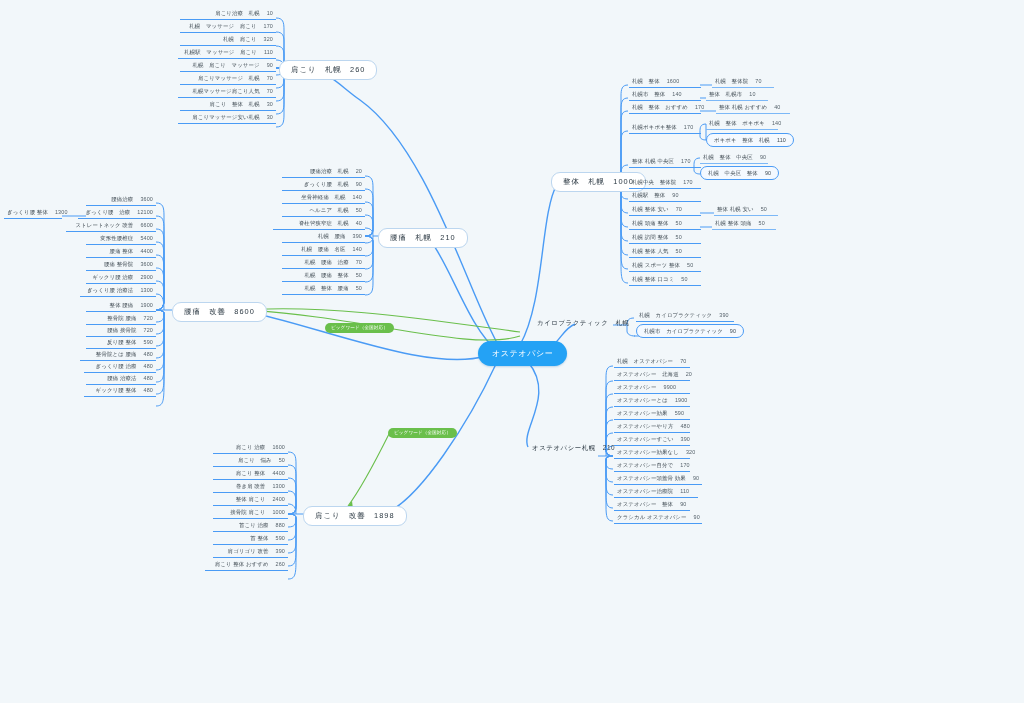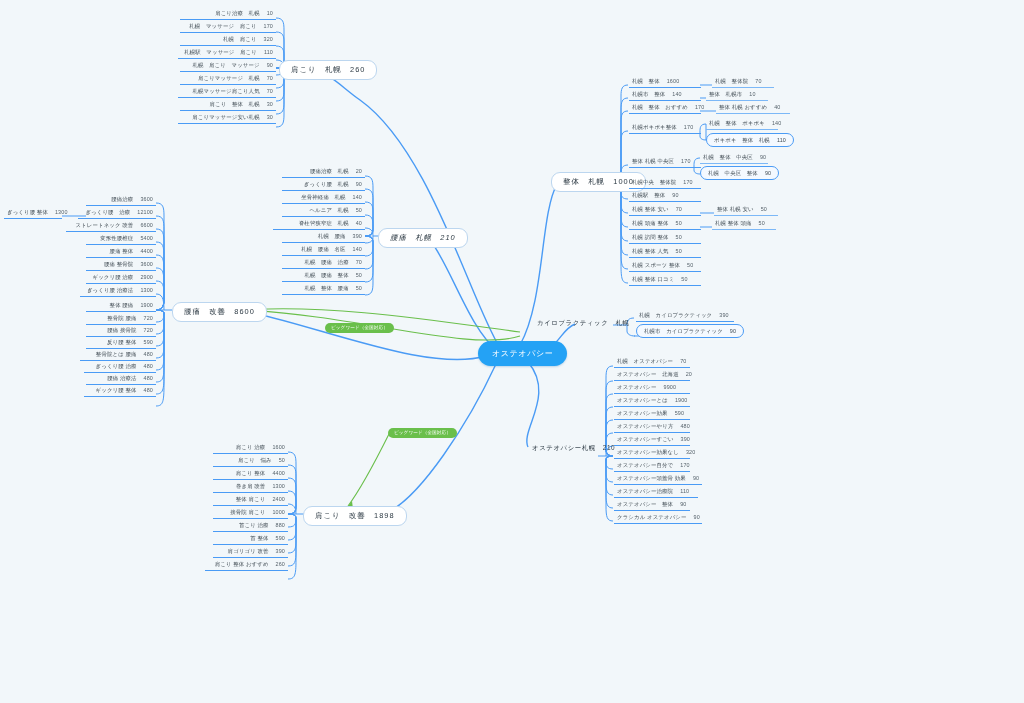--- a/index.html
+++ b/index.html
@@ -208,21 +208,21 @@
   <div class="node leaf uline" style="left:180px;top:8px;width:96px;text-align:right;"><span class="kw">肩こり治療　札幌</span><span class="vol">10</span></div>
   <div class="node leaf uline" style="left:180px;top:21px;width:96px;text-align:right;"><span class="kw">札幌　マッサージ　肩こり</span><span class="vol">170</span></div>
   <div class="node leaf uline" style="left:180px;top:34px;width:96px;text-align:right;"><span class="kw">札幌　肩こり</span><span class="vol">320</span></div>
   <div class="node leaf uline" style="left:178px;top:47px;width:98px;text-align:right;"><span class="kw">札幌駅　マッサージ　肩こり</span><span class="vol">110</span></div>
   <div class="node leaf uline" style="left:180px;top:60px;width:96px;text-align:right;"><span class="kw">札幌　肩こり　マッサージ</span><span class="vol">90</span></div>
   <div class="node leaf uline" style="left:180px;top:73px;width:96px;text-align:right;"><span class="kw">肩こりマッサージ　札幌</span><span class="vol">70</span></div>
   <div class="node leaf uline" style="left:178px;top:86px;width:98px;text-align:right;"><span class="kw">札幌マッサージ肩こり人気</span><span class="vol">70</span></div>
   <div class="node leaf uline" style="left:180px;top:99px;width:96px;text-align:right;"><span class="kw">肩こり　整体　札幌</span><span class="vol">30</span></div>
   <div class="node leaf uline" style="left:178px;top:112px;width:98px;text-align:right;"><span class="kw">肩こりマッサージ安い札幌</span><span class="vol">30</span></div>
 
-  <div class="node pill" style="left:378px;top:228px;font-style:italic;">腰痛　札幌　210</div>
+  <div class="node pill" style="left:378px;top:228px;">腰痛　札幌　210</div>
 
   <div class="node leaf uline" style="left:282px;top:166px;width:83px;text-align:right;"><span class="kw">腰痛治療　札幌</span><span class="vol">20</span></div>
   <div class="node leaf uline" style="left:282px;top:179px;width:83px;text-align:right;"><span class="kw">ぎっくり腰　札幌</span><span class="vol">90</span></div>
   <div class="node leaf uline" style="left:282px;top:192px;width:83px;text-align:right;"><span class="kw">坐骨神経痛　札幌</span><span class="vol">140</span></div>
   <div class="node leaf uline" style="left:282px;top:205px;width:83px;text-align:right;"><span class="kw">ヘルニア　札幌</span><span class="vol">50</span></div>
   <div class="node leaf uline" style="left:273px;top:218px;width:92px;text-align:right;"><span class="kw">脊柱管狭窄症　札幌</span><span class="vol">40</span></div>
   <div class="node leaf uline" style="left:282px;top:231px;width:83px;text-align:right;"><span class="kw">札幌　腰痛</span><span class="vol">390</span></div>
   <div class="node leaf uline" style="left:282px;top:244px;width:83px;text-align:right;"><span class="kw">札幌　腰痛　名医</span><span class="vol">140</span></div>
   <div class="node leaf uline" style="left:282px;top:257px;width:83px;text-align:right;"><span class="kw">札幌　腰痛　治療</span><span class="vol">70</span></div>
   <div class="node leaf uline" style="left:282px;top:270px;width:83px;text-align:right;"><span class="kw">札幌　腰痛　整体</span><span class="vol">50</span></div>

